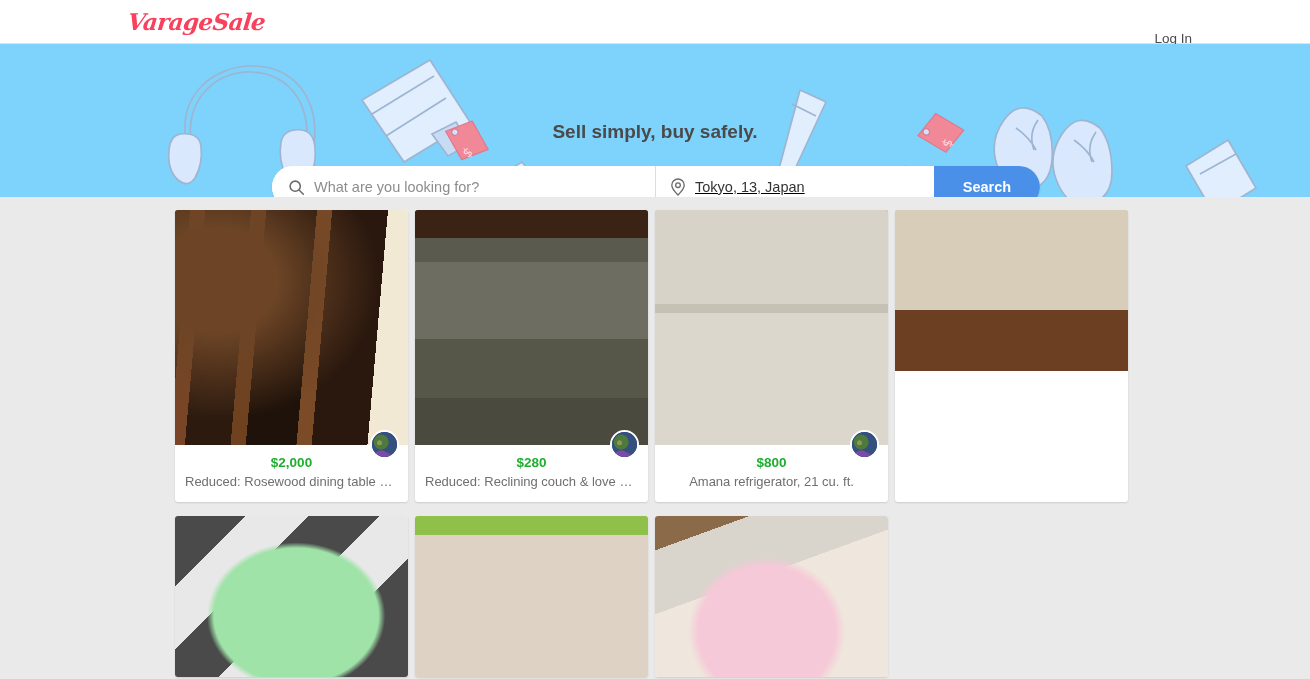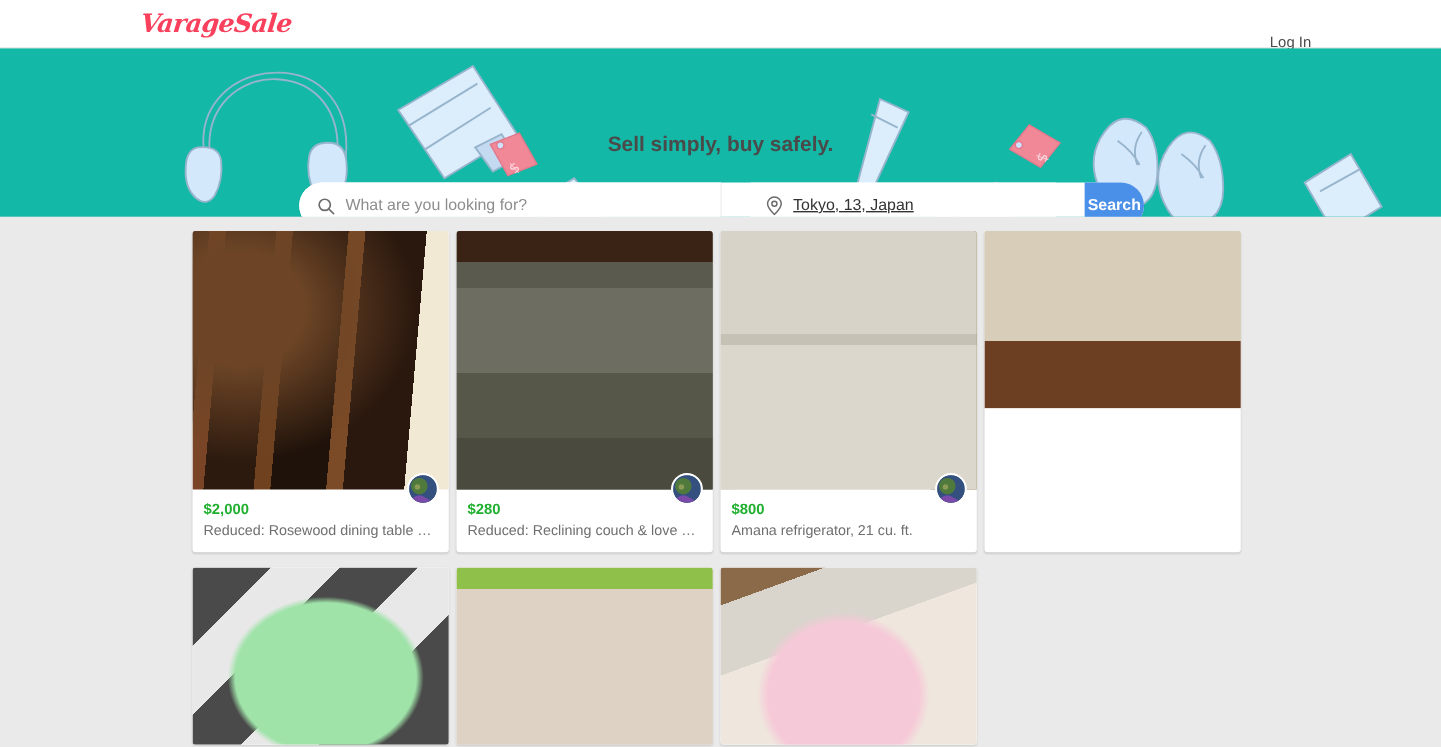--- a/index.html
+++ b/index.html
@@ -56,21 +56,21 @@
     background: #fff;
     cursor: pointer;
     white-space: nowrap;
     margin-top: 44px;
   }
 
   
   .hero {
     position: relative;
     height: 153px;
-    background: #14b8a6;
+    background: #7dd3fc;
     overflow: hidden;
   }
   .hero-art { position: absolute; inset: 0; }
   .hero-art svg { display: block; width: 1310px; height: 153px; }
 
   .tagline {
     position: absolute;
     top: 77px;
     left: 0; right: 0;
     text-align: center;
@@ -83,21 +83,20 @@
     position: absolute;
     left: 272px;
     top: 122px;
     width: 768px;
     height: 42px;
     display: flex;
     z-index: 4;
     border-radius: 21px;
     background: #fff;
     box-shadow: 0 1px 2px rgba(0,0,0,0.10);
-    gap: 26px;
   }
   .field {
     display: flex;
     align-items: center;
     height: 42px;
     background: #fff;
     gap: 9px;
   }
   .field-query {
     flex: 0 0 384px;
@@ -169,21 +168,21 @@
     bottom: -14px;
     width: 29px;
     height: 29px;
     border-radius: 50%;
     border: 2px solid #fff;
     background: #2e4a7d;
     overflow: hidden;
     z-index: 2;
   }
   .avatar-inner { width: 100%; height: 100%; display: block; }
-  .card-body { padding: 10px 10px 13px 10px; }
+  .card-body { padding: 10px 10px 13px 10px; text-align: center; }
   .price {
     font-size: 13.5px;
     font-weight: bold;
     color: #1eaf2e;
     margin-bottom: 4px;
   }
   .title {
     font-size: 13px;
     color: #6f6f6f;
     white-space: nowrap;

